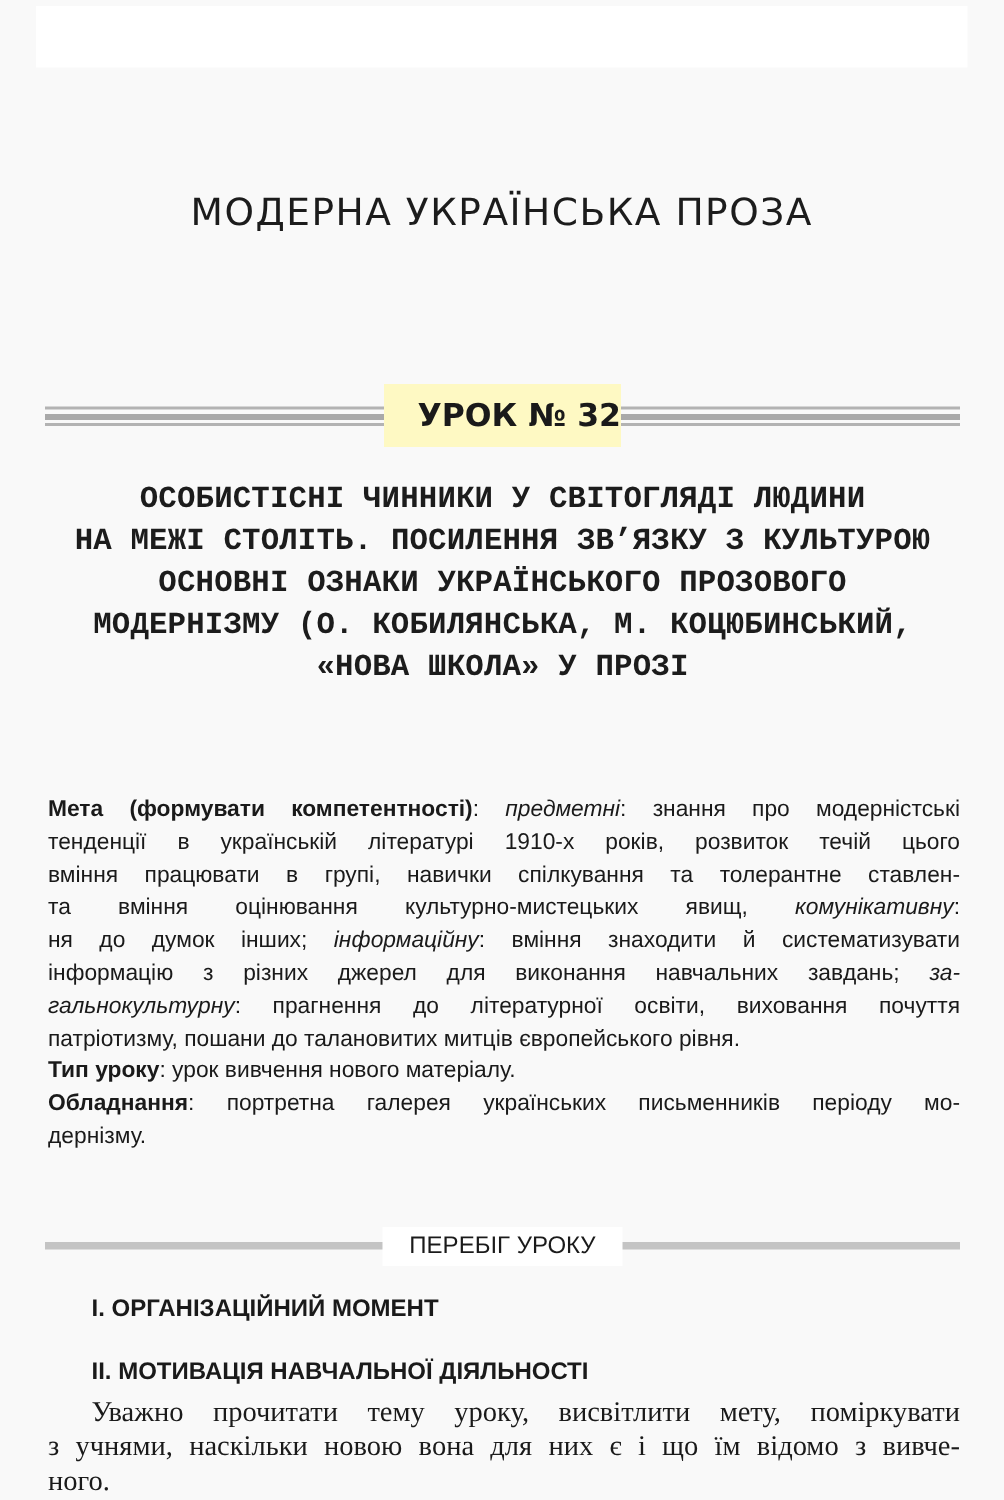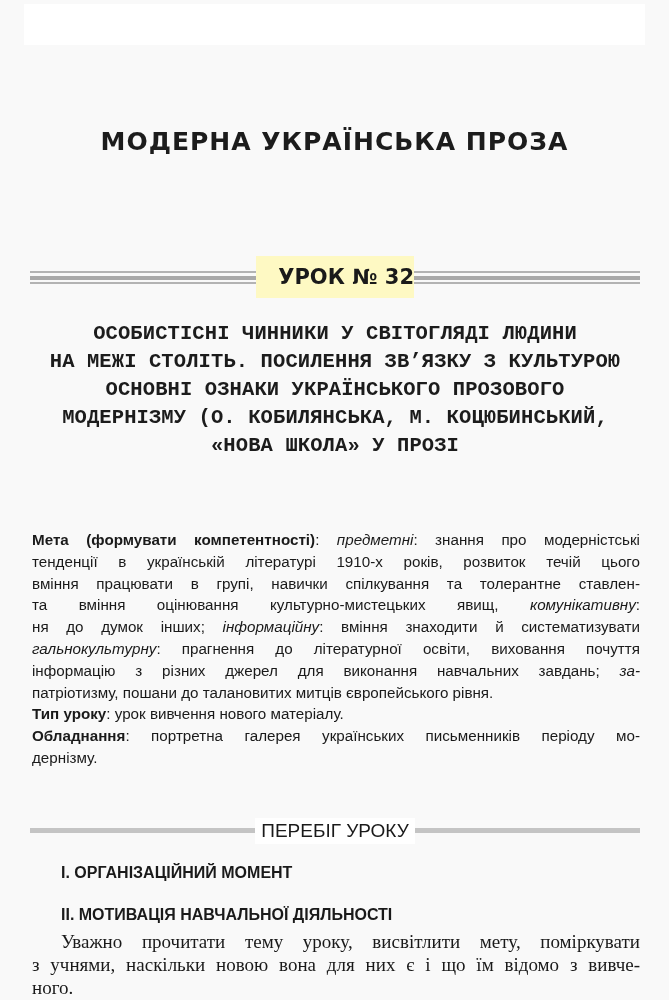--- a/index.html
+++ b/index.html
@@ -3,21 +3,21 @@
 <meta charset="utf-8">
 <style>
   * { box-sizing: border-box; margin: 0; padding: 0; }
   html, body { width: 669px; height: 1000px; background: #f9f9f9; overflow: hidden; }
   body { position: relative; font-family: "Liberation Sans", "DejaVu Sans", sans-serif; color: #1a1a1a; }
 
   .top-banner { position: absolute; left: 24px; top: 4px; width: 621px; height: 41px; background: #ffffff; }
 
   .main-title {
     position: absolute; left: 0; top: 127px; width: 669px; text-align: center;
-    font-family: "DejaVu Sans", sans-serif; font-weight: bold; font-size: 25px; letter-spacing: 1px;
+    font-family: "DejaVu Sans", sans-serif; font-weight: normal; font-size: 25px; letter-spacing: 1px;
     color: #1c1c1c;
   }
 
   .lesson-rule { position: absolute; left: 30px; top: 264px; width: 610px; height: 28px; }
   .lesson-rule .lines { position: absolute; left: 0; right: 0; top: 7px; height: 12px; }
   .lesson-rule .l1 { position: absolute; left: 0; right: 0; top: 0; height: 2px; background: #b3b3b3; }
   .lesson-rule .l2 { position: absolute; left: 0; right: 0; top: 5px; height: 4px; background: #a9a9a9; }
   .lesson-rule .l3 { position: absolute; left: 0; right: 0; top: 11px; height: 2px; background: #b3b3b3; }
   .lesson-label {
     position: absolute; left: 226px; top: -8px; width: 158px; height: 42px; background: #fef9c3;
@@ -40,21 +40,21 @@
   .meta .line { display: block; white-space: nowrap; text-align: justify; text-align-last: justify; }
   .meta .line.last { text-align-last: left; }
   .meta b { font-weight: bold; }
   .meta i { font-style: italic; }
 
   .course-rule { position: absolute; left: 30px; top: 818px; width: 610px; height: 26px; }
   .course-rule .bar { position: absolute; left: 0; right: 0; top: 10px; height: 5px; background: #c4c4c4; }
   .course-label {
     position: absolute; left: 225px; top: 0; width: 160px; height: 26px; background: #ffffff;
     text-align: center; line-height: 26px;
-    font-family: "Liberation Sans", sans-serif; font-size: 19px; color: #1a1a1a;
+    font-family: "Liberation Sans", sans-serif; font-size: 16px; color: #1a1a1a;
   }
 
   .section-heading {
     position: absolute; left: 61px;
     font-family: "Liberation Sans", sans-serif; font-weight: bold; font-size: 16px; color: #1a1a1a;
   }
   .sec1 { top: 864px; }
   .sec2 { top: 906px; }
 
   .body-text {
@@ -89,22 +89,22 @@
   <div>«НОВА ШКОЛА» У ПРОЗІ</div>
 </div>
 
 <div class="meta">
   <div class="para">
     <span class="line"><b>Мета (формувати компетентності)</b><span>: </span><i>предметні</i><span>: знання про модерністські</span></span>
     <span class="line">тенденції в українській літературі 1910-х років, розвиток течій цього</span>
     <span class="line">вміння працювати в групі, навички спілкування та толерантне ставлен-</span>
     <span class="line"><span>та вміння оцінювання культурно-мистецьких явищ, </span><i>комунікативну</i><span>:</span></span>
     <span class="line"><span>ня до думок інших; </span><i>інформаційну</i><span>: вміння знаходити й систематизувати</span></span>
+    <span class="line"><span>інформацію з різних джерел для виконання навчальних завдань; </span><i>за-</i></span>
     <span class="line"><i>гальнокультурну</i><span>: прагнення до літературної освіти, виховання почуття</span></span>
-    <span class="line"><span>інформацію з різних джерел для виконання навчальних завдань; </span><i>за-</i></span>
     <span class="line last">патріотизму, пошани до талановитих митців європейського рівня.</span>
   </div>
   <div class="para">
     <span class="line last"><b>Тип уроку</b><span>: урок вивчення нового матеріалу.</span></span>
   </div>
   <div class="para">
     <span class="line"><b>Обладнання</b><span>: портретна галерея українських письменників періоду мо-</span></span>
     <span class="line last">дернізму.</span>
   </div>
 </div>

